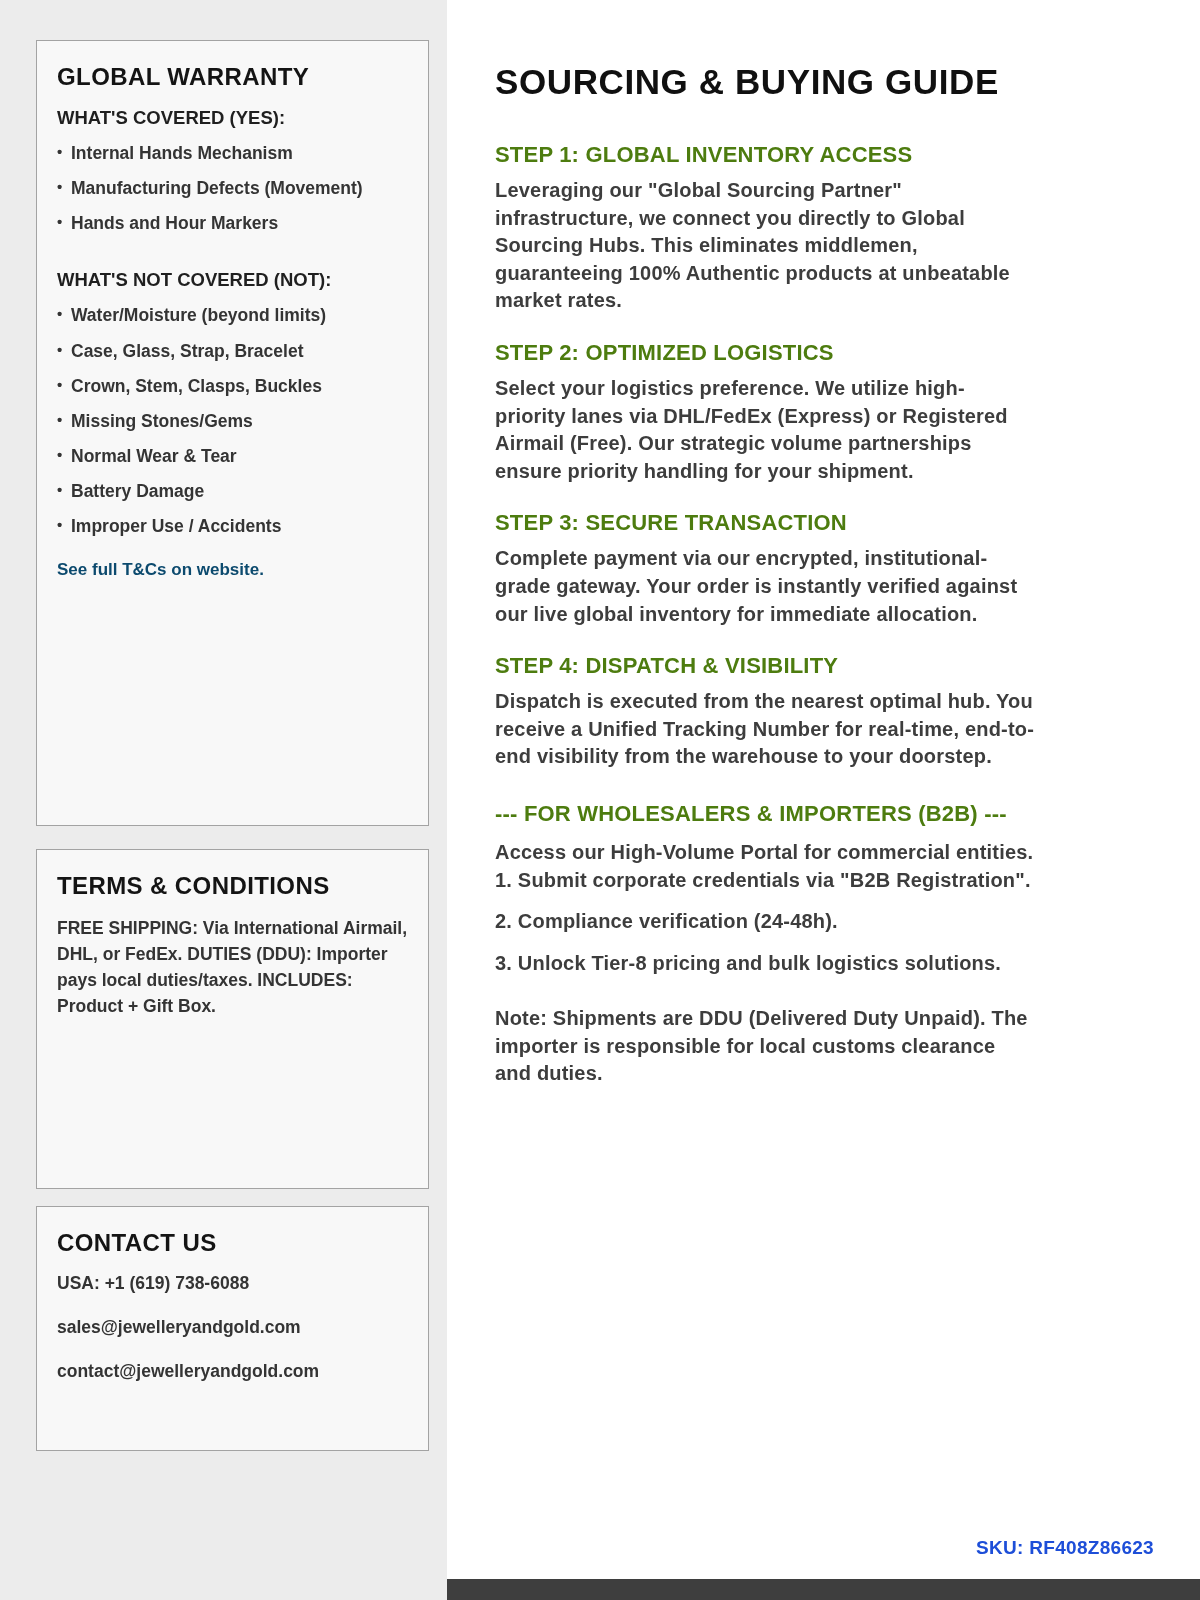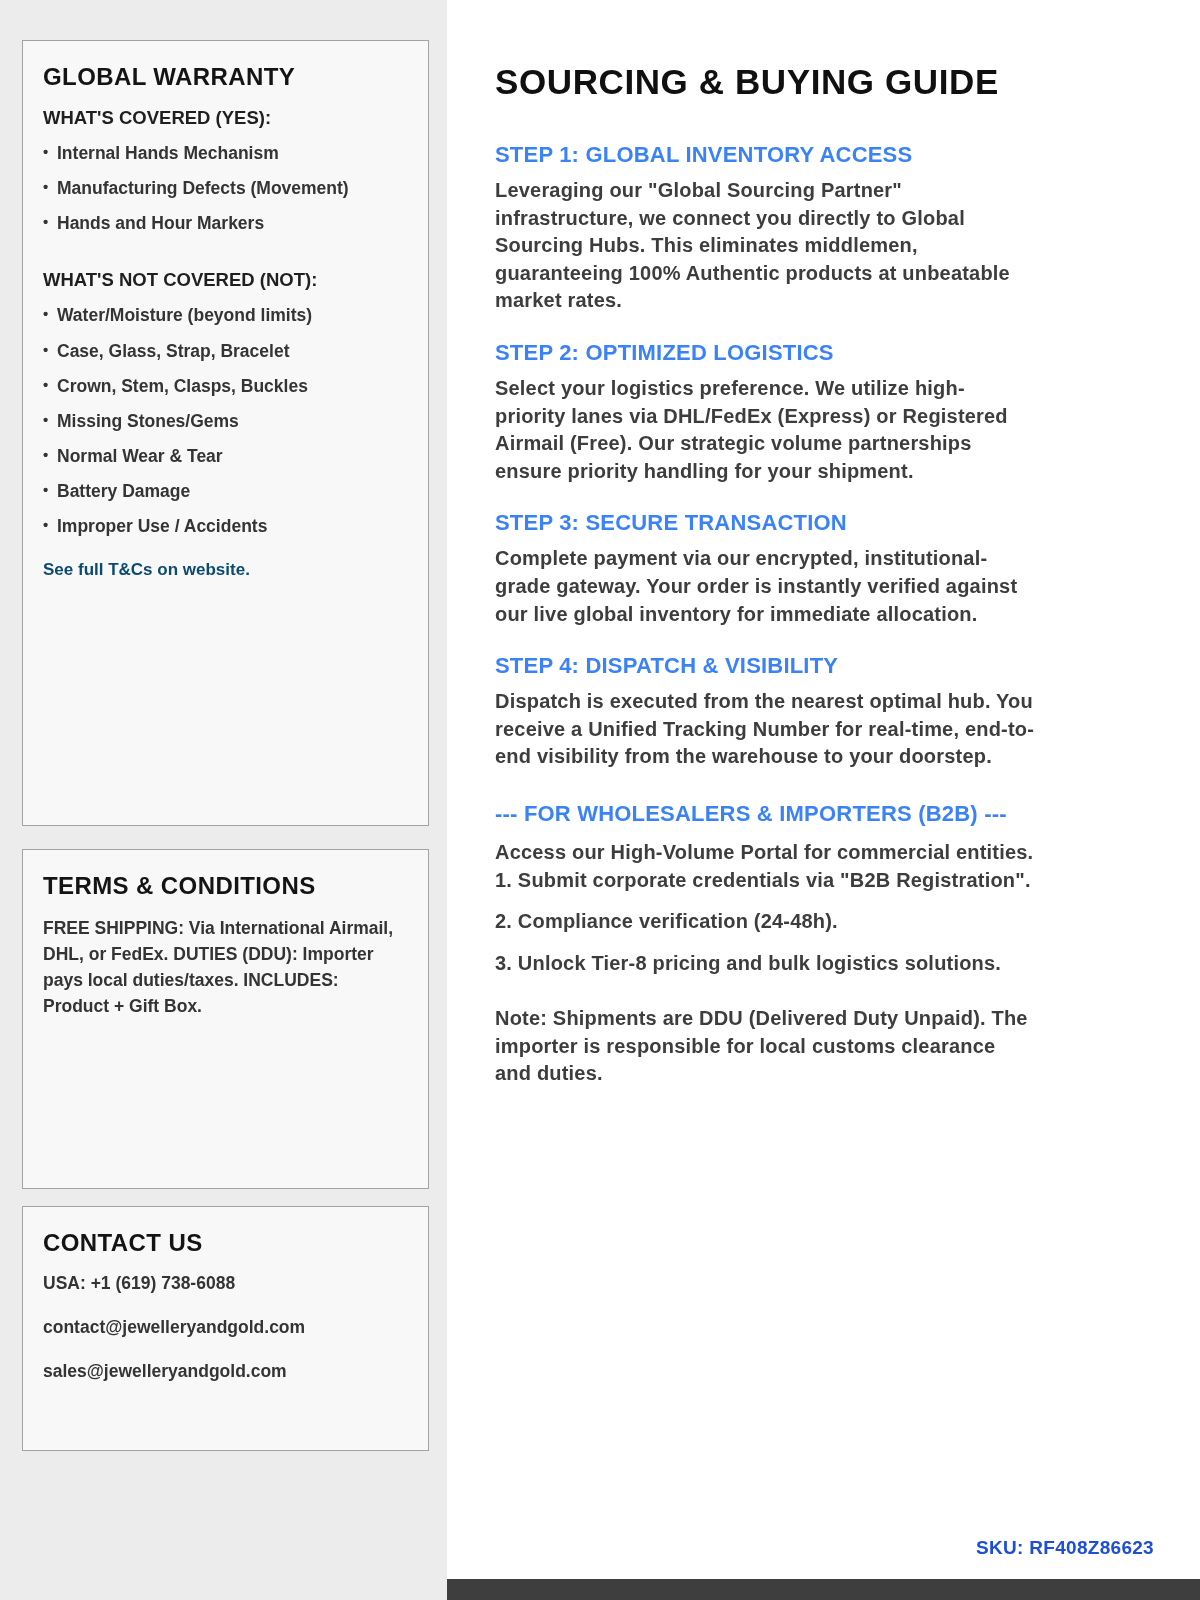--- a/index.html
+++ b/index.html
@@ -13,21 +13,21 @@
     overflow: hidden;
   }
 
   
   .sidebar {
     position: absolute;
     left: 0; top: 0;
     width: 447px;
     height: 1600px;
     background: #ececec;
-    padding: 40px 18px 0 22px;
+    padding: 40px 18px 0 36px;
   }
   .box {
     background: #f8f8f8;
     border: 1px solid #a3a3a3;
     padding: 22px 20px;
     width: 100%;
   }
   .box-warranty { height: 786px; margin-bottom: 23px; }
   .box-terms    { height: 340px; margin-bottom: 17px; }
   .box-contact  { height: 245px; }
@@ -95,21 +95,21 @@
     font-weight: 800;
     color: #101010;
     letter-spacing: 0.6px;
     margin-bottom: 40px;
     white-space: nowrap;
   }
   .step { margin-bottom: 25px; }
   .step h2, .b2b h2 {
     font-size: 22px;
     font-weight: 800;
-    color: #3b82f6;
+    color: #4d7c0f;
     letter-spacing: 0.2px;
     margin-bottom: 9px;
   }
   .step p, .b2b p {
     font-size: 20px;
     font-weight: 600;
     color: #3d3d3d;
     line-height: 1.38;
     letter-spacing: 0.2px;
     max-width: 540px;
@@ -168,22 +168,22 @@
     </section>
 
     <section class="box box-terms">
       <h2>TERMS &amp; CONDITIONS</h2>
       <p class="terms-body">FREE SHIPPING: Via International Airmail, DHL, or FedEx.  DUTIES (DDU): Importer pays local duties/taxes.  INCLUDES: Product + Gift Box.</p>
     </section>
 
     <section class="box box-contact">
       <h2>CONTACT US</h2>
       <p class="contact-line">USA: +1 (619) 738-6088</p>
+      <p class="contact-line">sales@jewelleryandgold.com</p>
       <p class="contact-line">contact@jewelleryandgold.com</p>
-      <p class="contact-line">sales@jewelleryandgold.com</p>
     </section>
 
   </aside>
 
   <main class="main">
 
     <h1 class="guide-title">SOURCING &amp; BUYING GUIDE</h1>
 
     <section class="step">
       <h2>STEP 1: GLOBAL INVENTORY ACCESS</h2>

